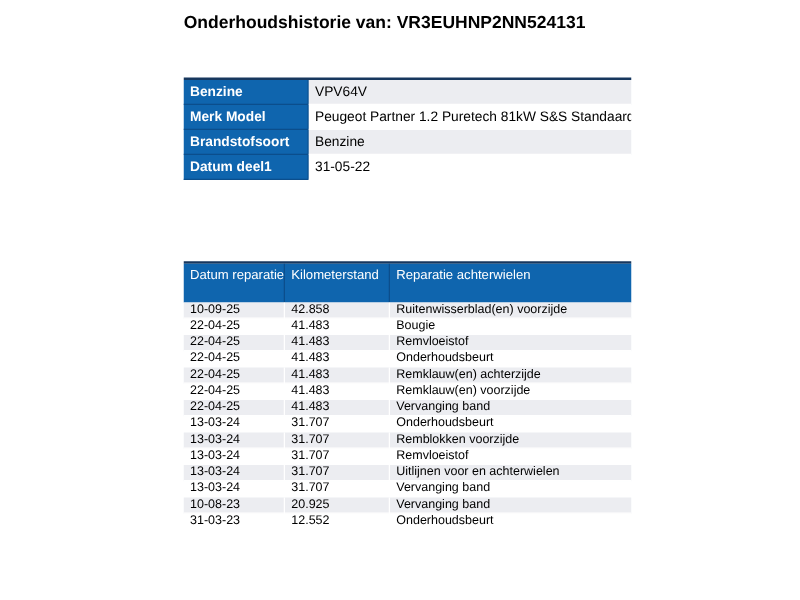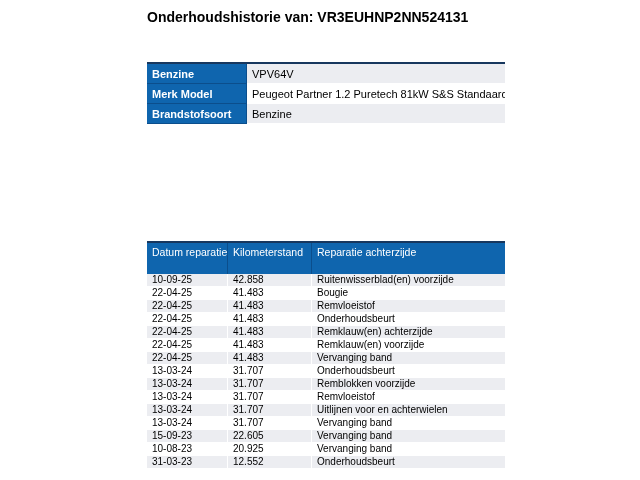--- a/index.html
+++ b/index.html
@@ -58,21 +58,20 @@
     border-bottom: 1px solid #ffffff;
   }
   .tbl1 tr:nth-child(odd) td.value { background: var(--row-alt); }
   
   .tbl2 {
     position: absolute;
     left: 147px;
     top: 209px;
     width: 358px;
     border-top: 2px solid var(--top-border);
-    margin-top: 32px;
   }
   .tbl2 .c-date { width: 81px; }
   .tbl2 .c-km   { width: 84px; }
   .tbl2 th {
     background: var(--header-blue);
     color: #ffffff;
     font-weight: normal;
     font-size: 10.5px;
     text-align: left;
     vertical-align: top;
@@ -116,34 +115,38 @@
           <td class="value">VPV64V</td>
         </tr>
         <tr>
           <td class="label">Merk Model</td>
           <td class="value">Peugeot Partner 1.2 Puretech 81kW S&amp;S Standaard Premium 6</td>
         </tr>
         <tr>
           <td class="label">Brandstofsoort</td>
           <td class="value">Benzine</td>
         </tr>
+        <tr>
+          <td class="label">Datum deel1</td>
+          <td class="value">31-05-22</td>
+        </tr>
       </tbody>
   </table>
 
   <table class="tbl2">
     <colgroup>
         <col class="c-date">
         <col class="c-km">
         <col>
       </colgroup>
     <thead>
       <tr>
           <th>Datum reparatie</th>
           <th>Kilometerstand</th>
-          <th>Reparatie achterzijde</th>
+          <th>Reparatie achterwielen</th>
         </tr>
     </thead>
     <tbody>
         <tr>
           <td>10-09-25</td>
           <td>42.858</td>
           <td>Ruitenwisserblad(en) voorzijde</td>
         </tr>
         <tr>
           <td>22-04-25</td>
@@ -194,25 +197,20 @@
           <td>13-03-24</td>
           <td>31.707</td>
           <td>Uitlijnen voor en achterwielen</td>
         </tr>
         <tr>
           <td>13-03-24</td>
           <td>31.707</td>
           <td>Vervanging band</td>
         </tr>
         <tr>
-          <td>15-09-23</td>
-          <td>22.605</td>
-          <td>Vervanging band</td>
-        </tr>
-        <tr>
           <td>10-08-23</td>
           <td>20.925</td>
           <td>Vervanging band</td>
         </tr>
         <tr>
           <td>31-03-23</td>
           <td>12.552</td>
           <td>Onderhoudsbeurt</td>
         </tr>
       </tbody>

